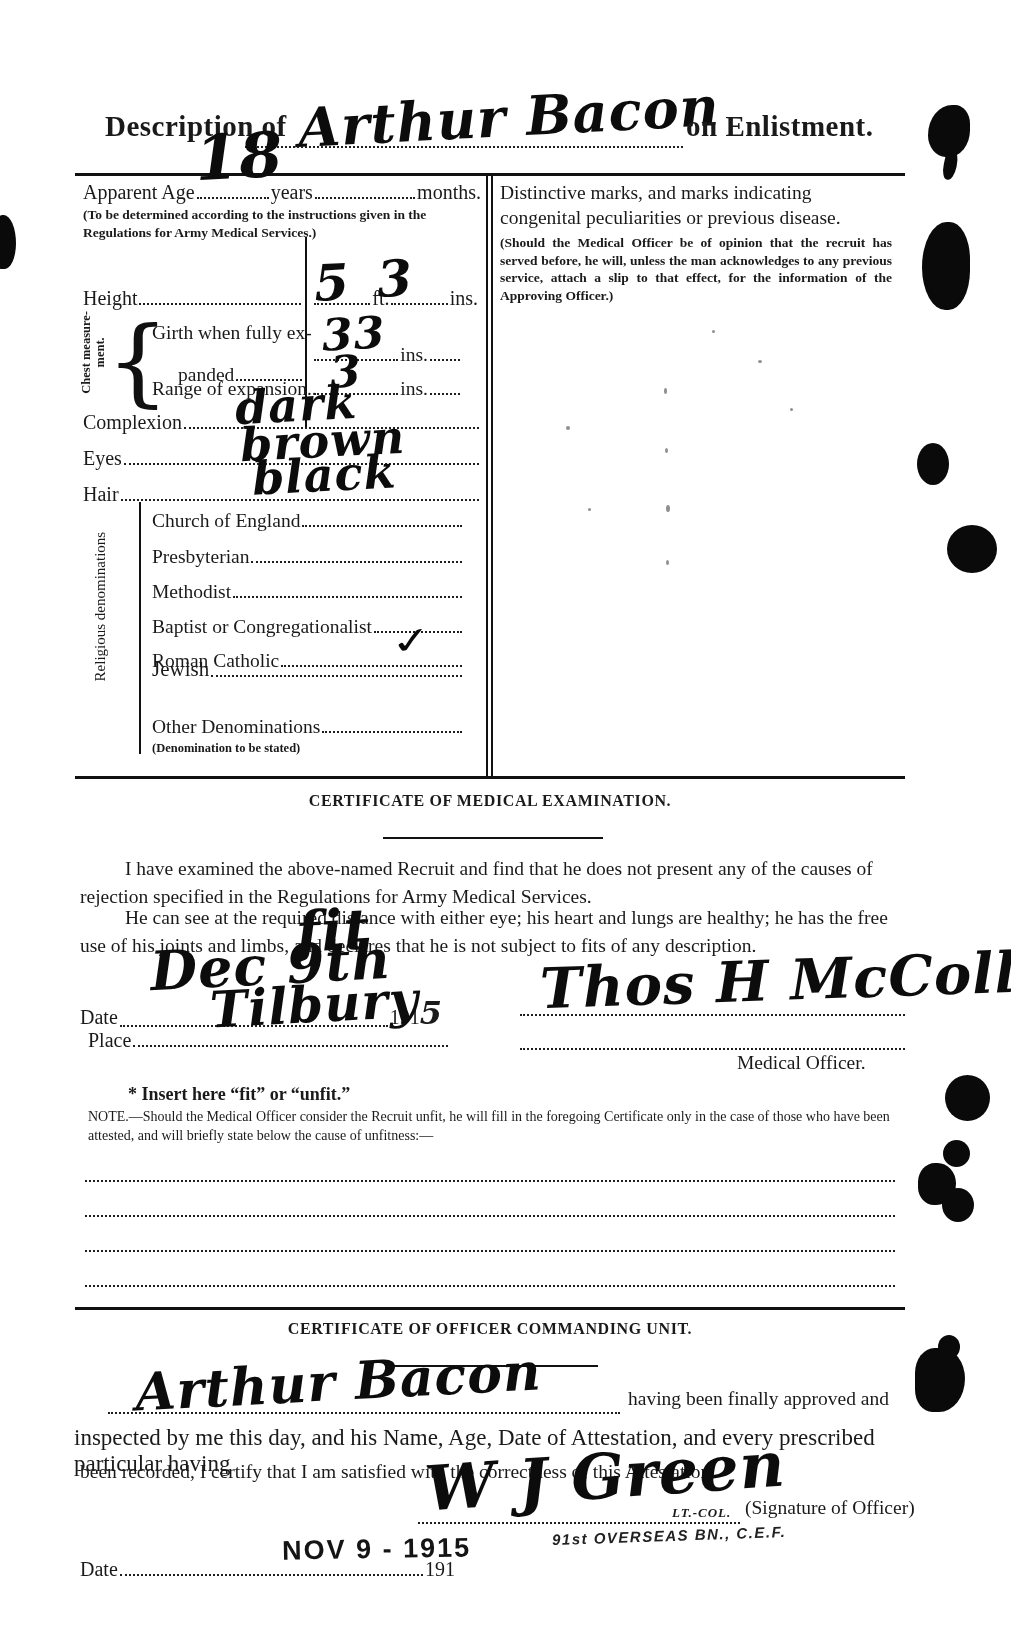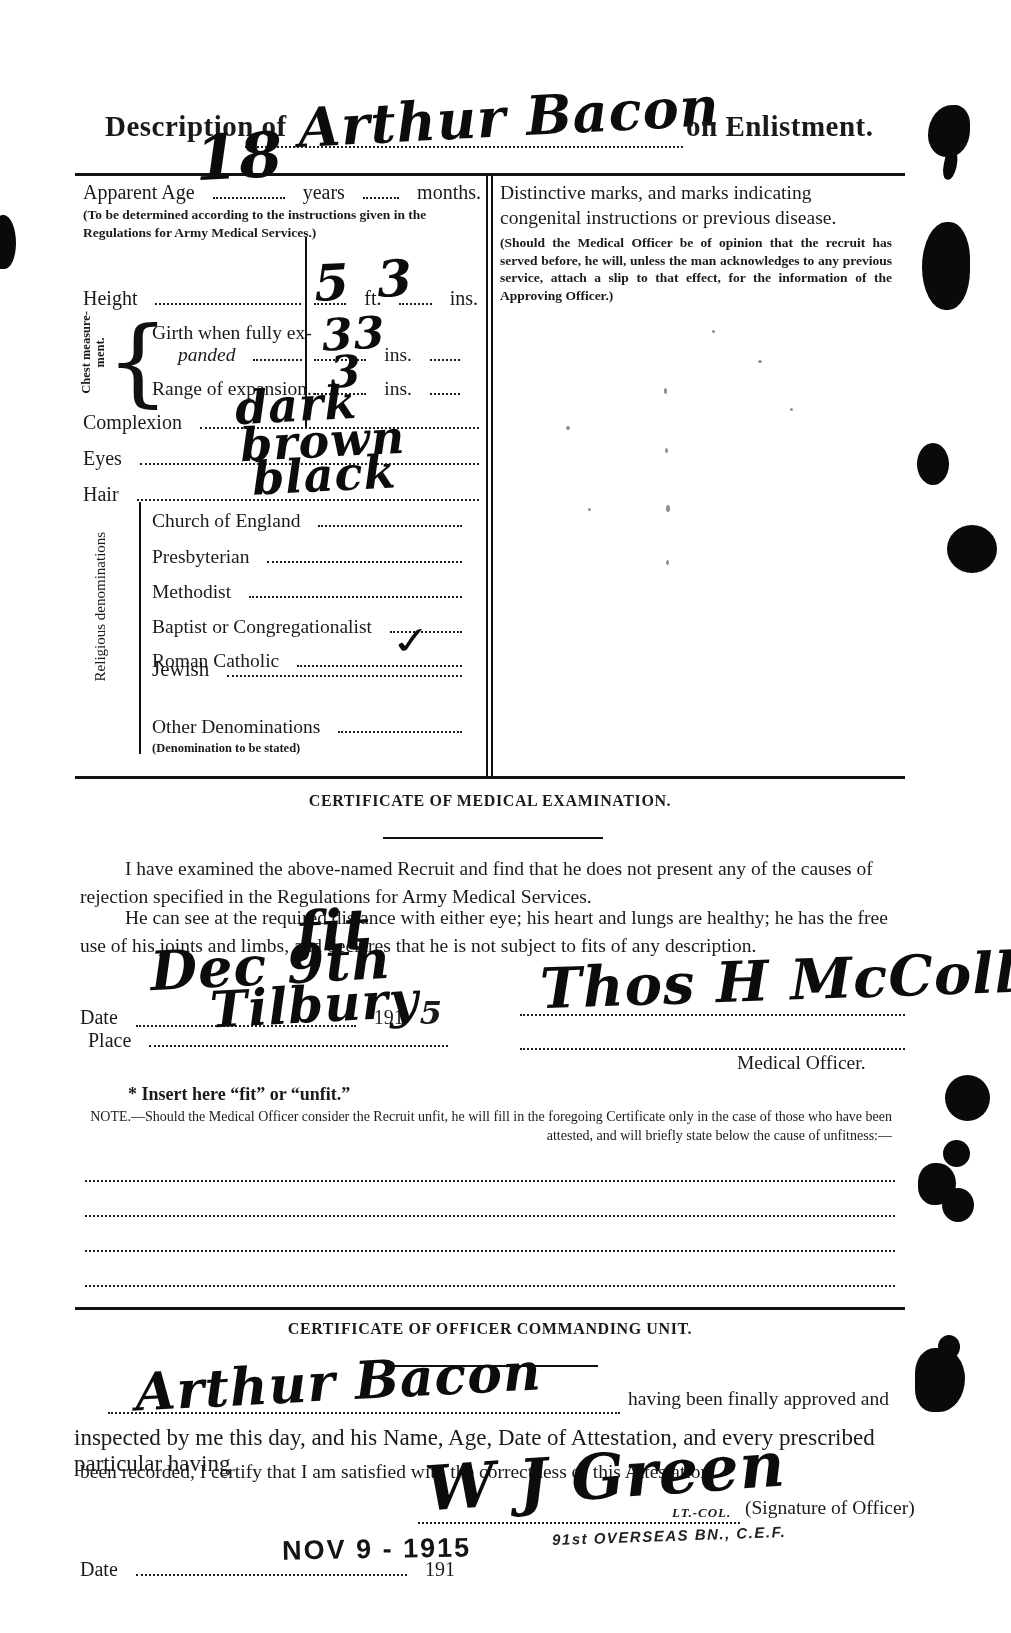--- a/index.html
+++ b/index.html
@@ -3,21 +3,21 @@
 <meta charset="utf-8">
 <style>
   html,body{margin:0;padding:0;background:#e8e8e8;}
   .page{
     position:relative;width:1011px;height:1633px;margin:0 auto;
     background:#ffffff;overflow:hidden;
     font-family:"Liberation Serif","DejaVu Serif",serif;color:#1a1a1a;
   }
   .abs{position:absolute;}
   .title{font-size:29px;font-weight:bold;letter-spacing:0.5px;}
-  .row{position:absolute;display:flex;align-items:baseline;font-size:20px;white-space:nowrap;gap:16px;}
+  .row{position:absolute;display:flex;align-items:baseline;font-size:20px;white-space:nowrap;}
   .row .lbl{flex:0 0 auto;}
   .dots{flex:1 1 auto;min-width:14px;height:2px;border-bottom:2px dotted #1e1e1e;align-self:flex-end;margin:0 2px 5px 2px;}
   .dots.fixed{flex:0 0 auto;}
   .dotline{position:absolute;border-bottom:2.5px dotted #1e1e1e;height:2px;}
   .hr{position:absolute;background:#111;}
   .vr{position:absolute;background:#111;width:2px;}
   .hw{
     position:absolute;font-family:"DejaVu Serif",serif;font-style:italic;font-weight:bold;
     color:#0c0c0c;transform:rotate(-3deg);letter-spacing:1px;white-space:nowrap;line-height:1;
   }
@@ -71,21 +71,21 @@
     <span class="lbl">ft.</span>
     <span class="dots"></span>
     <span class="lbl">ins.</span>
   </div>
   <div class="hw" style="left:314px;top:258px;font-size:50px;">5</div>
   <div class="hw" style="left:377px;top:254px;font-size:50px;">3</div>
 
   <div class="rot note-sm" style="left:50px;top:338px;width:86px;font-size:12.5px;">Chest measure- ment.</div>
   <div class="brace" style="left:106px;top:312px;font-size:100px;transform:scaleY(0.95);">{</div>
   <div class="abs" style="left:152px;top:322px;font-size:19.5px;white-space:nowrap;">Girth when fully ex-</div>
-  <div class="row" style="left:178px;top:344px;width:126px;font-size:19.5px;font-style:italic;">
+  <div class="row" style="left:178px;top:364px;width:126px;font-size:19.5px;">
     <span class="lbl">panded</span>
     <span class="dots"></span>
   </div>
   <div class="row" style="left:312px;top:344px;width:150px;font-size:19.5px;">
     <span class="dots"></span>
     <span class="lbl">ins.</span>
     <span class="dots fixed" style="width:30px;"></span>
   </div>
   <div class="hw" style="left:322px;top:312px;font-size:44px;">33</div>
   <div class="row" style="left:152px;top:378px;width:153px;font-size:19.5px;">
@@ -141,21 +141,21 @@
   <div class="row" style="left:152px;top:657px;width:312px;font-size:21px;">
     <span class="lbl">Jewish</span>
     <span class="dots"></span>
   </div>
   <div class="row" style="left:152px;top:716px;width:312px;font-size:19.5px;">
     <span class="lbl">Other Denominations</span>
     <span class="dots"></span>
   </div>
   <div class="note-sm" style="left:152px;top:740px;font-size:12.5px;">(Denomination to be stated)</div>
 
-  <div class="abs" style="left:500px;top:180px;width:392px;font-size:19.5px;line-height:1.3;">Distinctive marks, and marks indicating congenital instructions or previous disease.</div>
+  <div class="abs" style="left:500px;top:180px;width:392px;font-size:19.5px;line-height:1.3;">Distinctive marks, and marks indicating congenital peculiarities or previous disease.</div>
   <div class="note-sm" style="left:500px;top:234px;width:392px;text-align:justify;">(Should the Medical Officer be of opinion that the recruit has served before, he will, unless the man acknowledges to any previous service, attach a slip to that effect, for the information of the Approving Officer.)</div>
 
   <div class="speck" style="left:566px;top:426px;width:4px;height:4px;"></div>
   <div class="speck" style="left:588px;top:508px;width:3px;height:3px;"></div>
   <div class="speck" style="left:632px;top:242px;width:3px;height:3px;"></div>
   <div class="speck" style="left:664px;top:388px;width:3px;height:6px;"></div>
   <div class="speck" style="left:665px;top:448px;width:3px;height:5px;"></div>
   <div class="speck" style="left:666px;top:505px;width:4px;height:7px;"></div>
   <div class="speck" style="left:666px;top:560px;width:3px;height:5px;"></div>
   <div class="speck" style="left:758px;top:360px;width:4px;height:3px;"></div>
@@ -184,21 +184,21 @@
   <div class="row" style="left:88px;top:1029px;width:362px;">
     <span class="lbl">Place</span>
     <span class="dots"></span>
   </div>
   <div class="hw" style="left:210px;top:980px;font-size:50px;">Tilbury</div>
 
   <div class="dotline" style="left:520px;top:1046px;width:385px;"></div>
   <div class="abs" style="left:737px;top:1052px;font-size:19.5px;">Medical Officer.</div>
 
   <div class="note-sm" style="left:128px;top:1083px;font-size:18px;">* Insert here “fit” or “unfit.”</div>
-  <div class="abs small-cap" style="left:64px;top:1108px;width:828px;text-align:right;">NOTE.—Should the Medical Officer consider the Recruit unfit, he will fill in the foregoing Certificate only in the case of those who have been attested, and will briefly state below the cause of unfitness:—</div>
+  <div class="abs small-cap" style="left:88px;top:1108px;width:828px;">NOTE.—Should the Medical Officer consider the Recruit unfit, he will fill in the foregoing Certificate only in the case of those who have been attested, and will briefly state below the cause of unfitness:—</div>
 
   <div class="dotline" style="left:85px;top:1178px;width:810px;"></div>
   <div class="dotline" style="left:85px;top:1213px;width:810px;"></div>
   <div class="dotline" style="left:85px;top:1248px;width:810px;"></div>
   <div class="dotline" style="left:85px;top:1283px;width:810px;"></div>
 
   <div class="hr" style="left:75px;top:1307px;width:830px;height:3px;"></div>
 
   <div class="cert-heading" style="top:1320px;">CERTIFICATE OF OFFICER COMMANDING UNIT.</div>
   <div class="hr" style="left:393px;top:1365px;width:205px;height:2px;"></div>

